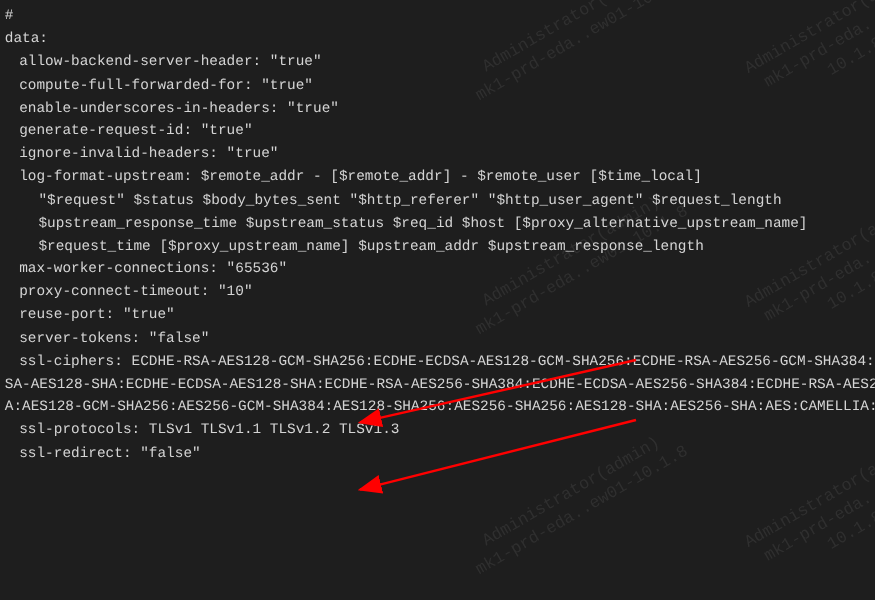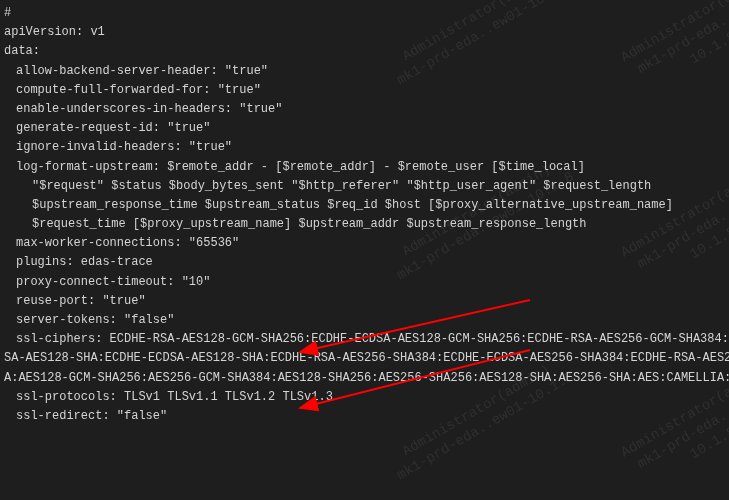--- a/index.html
+++ b/index.html
@@ -33,33 +33,31 @@
       position: absolute;
       z-index: 3;
       pointer-events: none;
     }
   </style>
 </head>
 <body>
 
 <div id="content">
     <div class="line">#</div>
-    <div class="line">apiVersion: v1</div>
     <div class="line">data:</div>
     <div class="line i1">allow-backend-server-header: "true"</div>
     <div class="line i1">compute-full-forwarded-for: "true"</div>
     <div class="line i1">enable-underscores-in-headers: "true"</div>
     <div class="line i1">generate-request-id: "true"</div>
     <div class="line i1">ignore-invalid-headers: "true"</div>
     <div class="line i1">log-format-upstream: $remote_addr - [$remote_addr] - $remote_user [$time_local]</div>
     <div class="line i2">"$request" $status $body_bytes_sent "$http_referer" "$http_user_agent" $request_length</div>
     <div class="line i2">$upstream_response_time $upstream_status $req_id $host [$proxy_alternative_upstream_name]</div>
     <div class="line i2">$request_time [$proxy_upstream_name] $upstream_addr $upstream_response_length</div>
     <div class="line i1">max-worker-connections: "65536"</div>
-    <div class="line i1">plugins: edas-trace</div>
     <div class="line i1">proxy-connect-timeout: "10"</div>
     <div class="line i1">reuse-port: "true"</div>
     <div class="line i1">server-tokens: "false"</div>
     <div class="line i1">ssl-ciphers: ECDHE-RSA-AES128-GCM-SHA256:ECDHE-ECDSA-AES128-GCM-SHA256:ECDHE-RSA-AES256-GCM-SHA384:ECDHE-ECDSA-AES256-GC</div>
     <div class="line">SA-AES128-SHA:ECDHE-ECDSA-AES128-SHA:ECDHE-RSA-AES256-SHA384:ECDHE-ECDSA-AES256-SHA384:ECDHE-RSA-AES256-SHA:ECDHE-ECDSA-AE</div>
     <div class="line">A:AES128-GCM-SHA256:AES256-GCM-SHA384:AES128-SHA256:AES256-SHA256:AES128-SHA:AES256-SHA:AES:CAMELLIA:DES-CBC3-SHA:!aNULL:!</div>
     <div class="line i1">ssl-protocols: TLSv1 TLSv1.1 TLSv1.2 TLSv1.3</div>
     <div class="line i1">ssl-redirect: "false"</div>
   </div>
 

